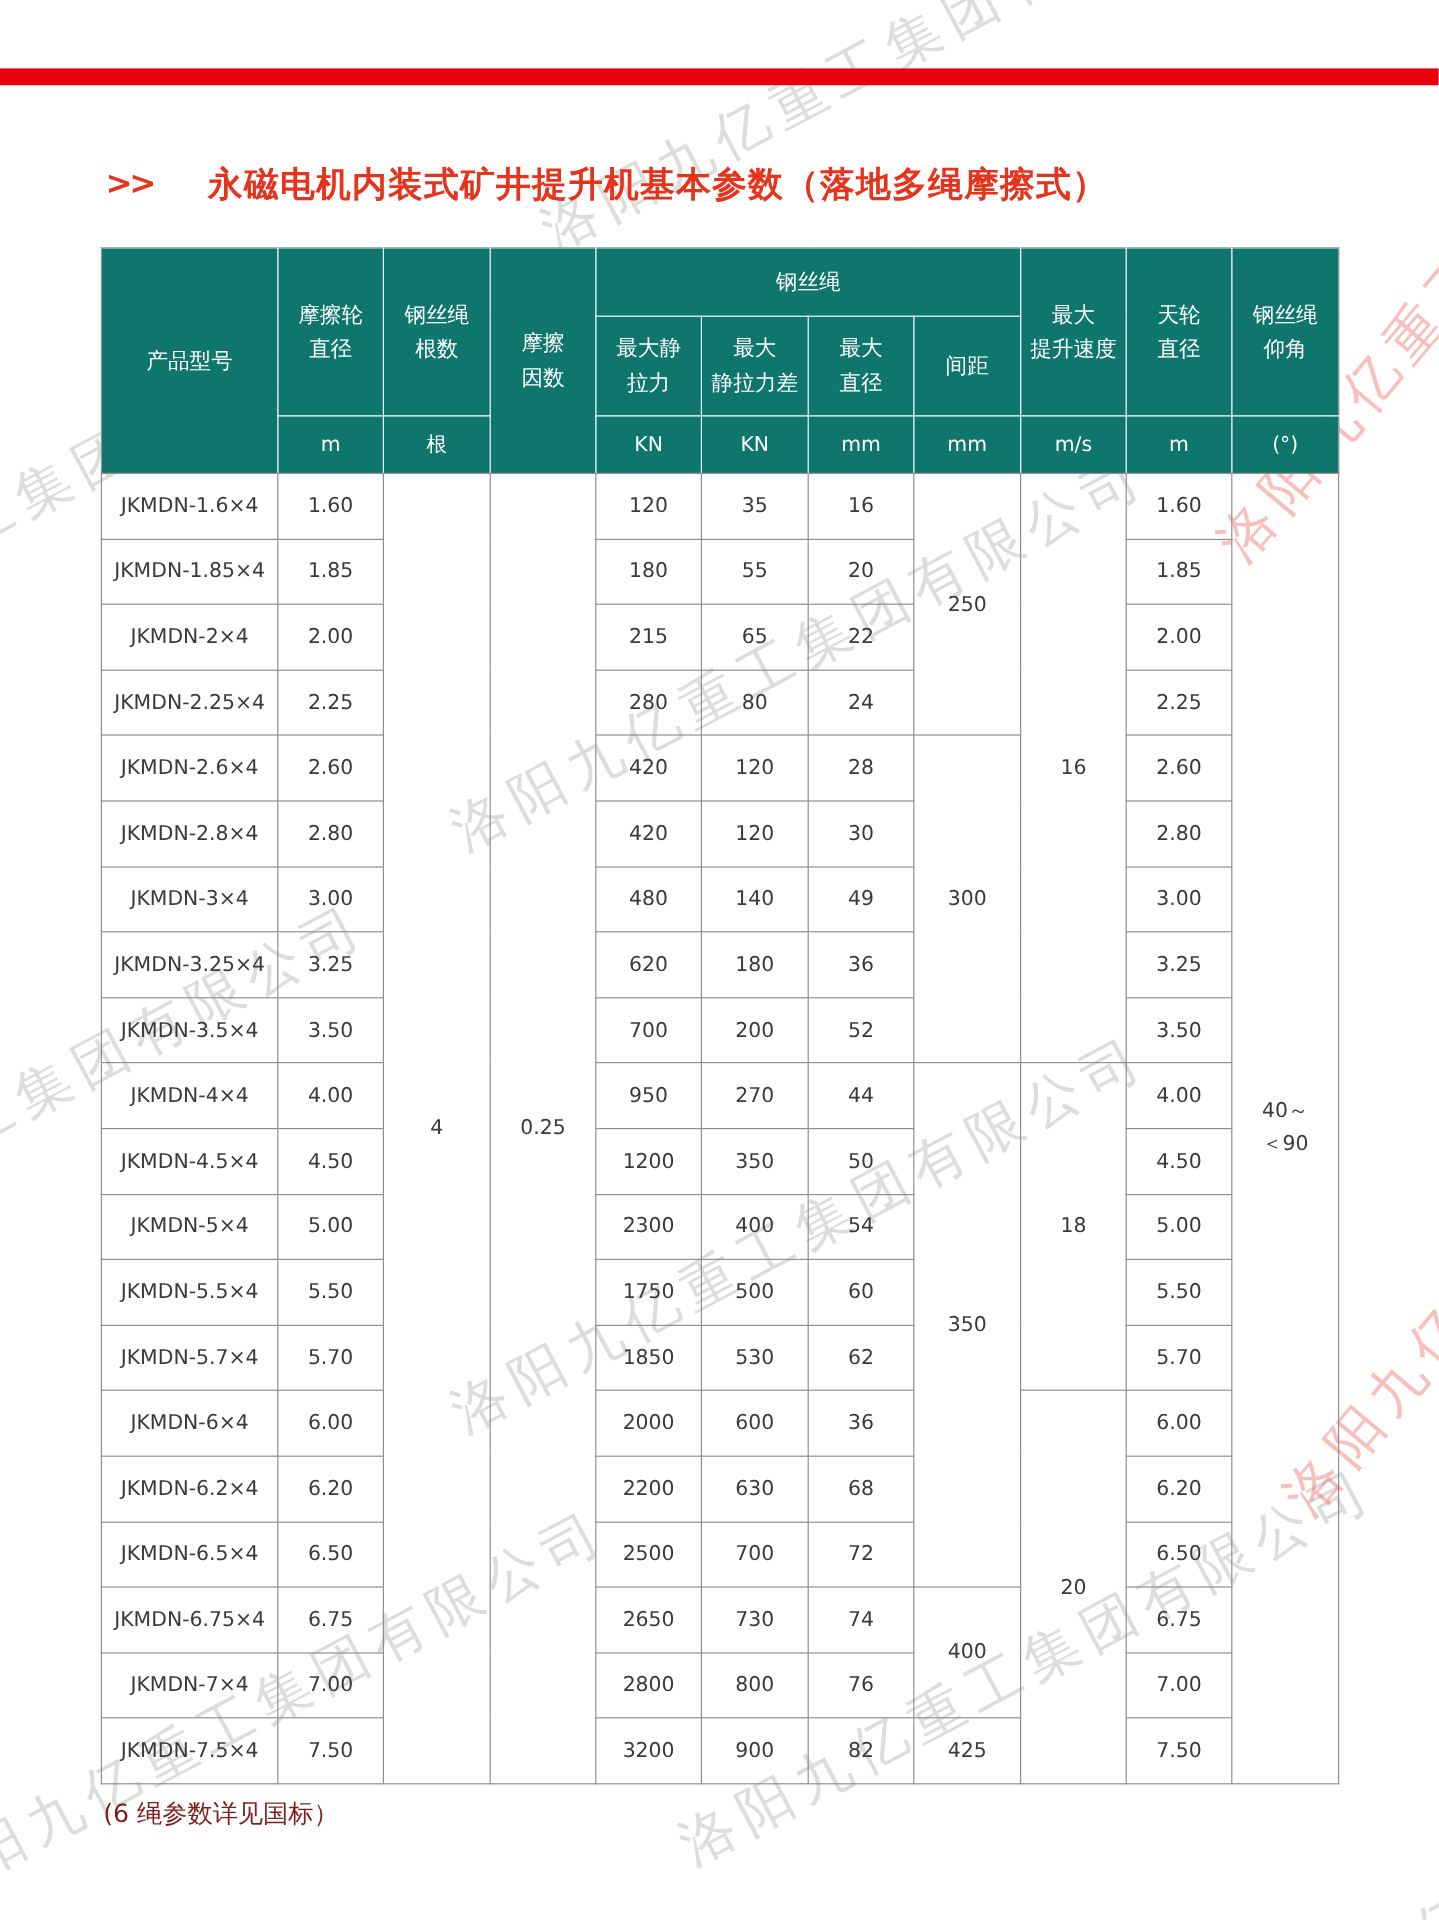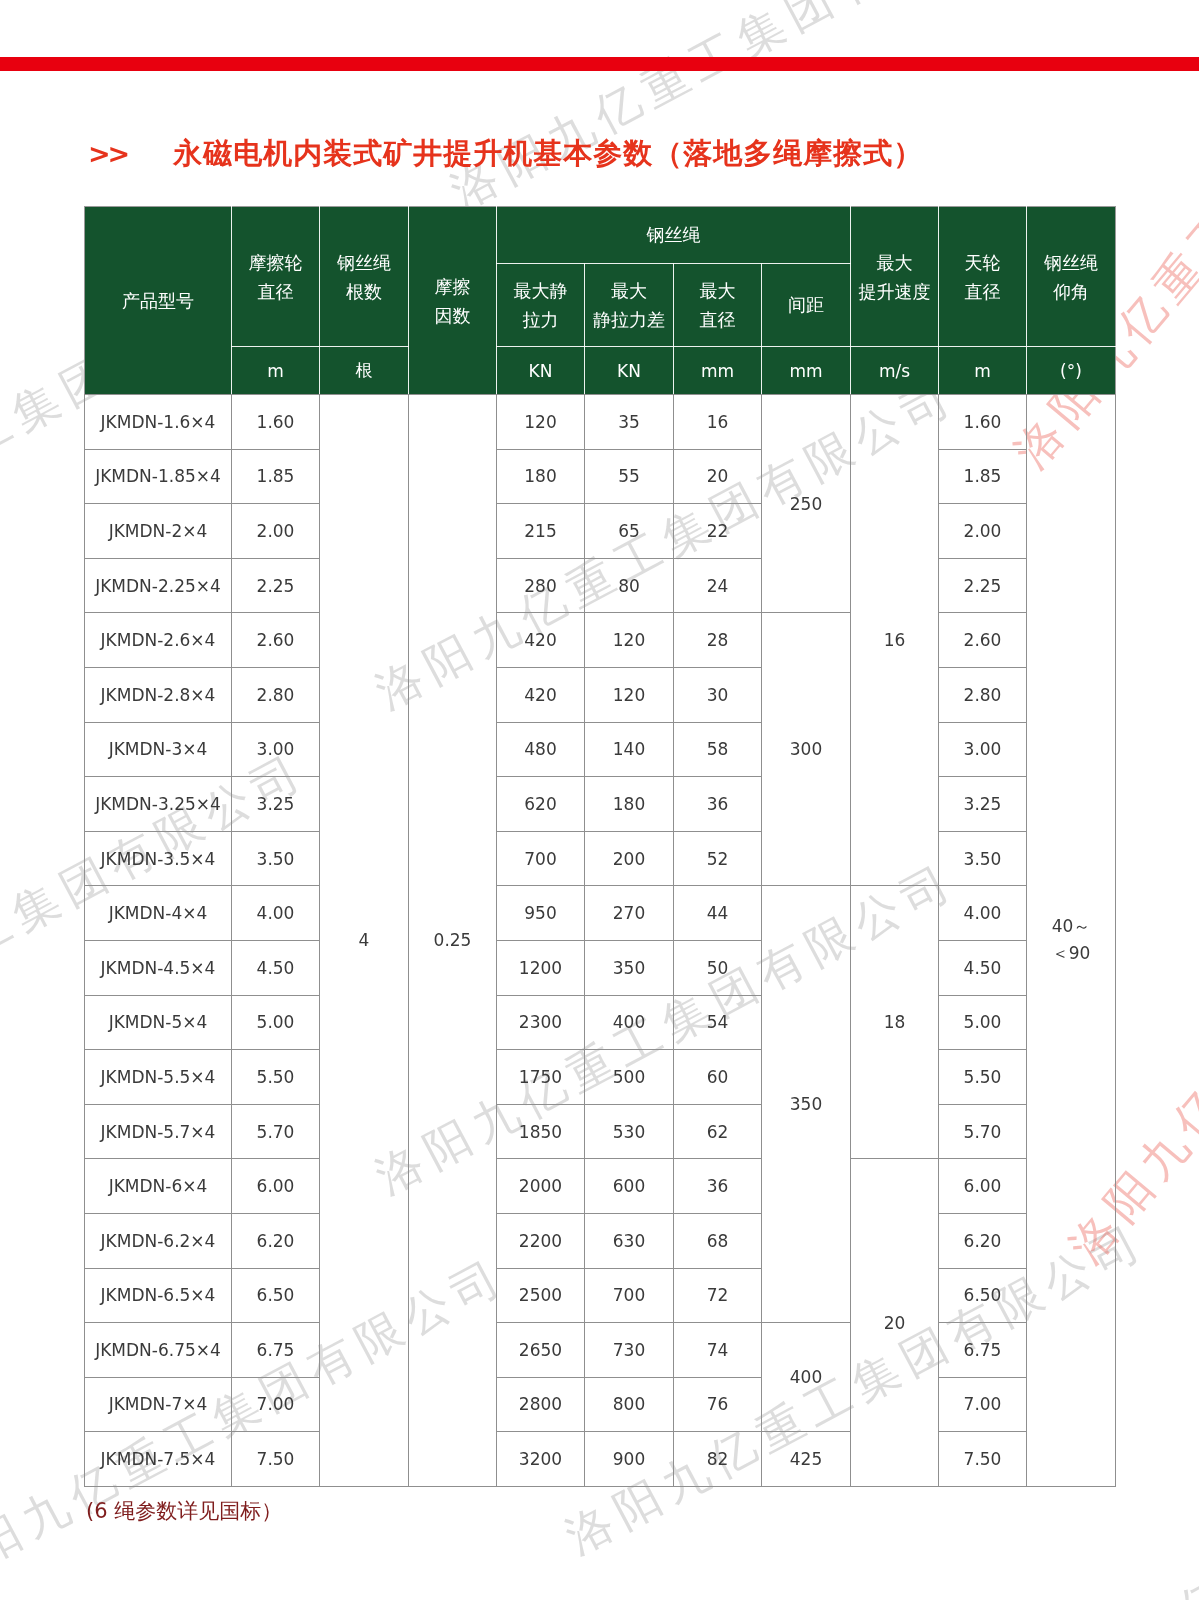--- a/index.html
+++ b/index.html
@@ -26,21 +26,21 @@
 
   
   .top-bar{position:absolute;left:0;top:57px;width:1199px;height:14px;background:#e8000f;z-index:1;}
   .title-row{position:absolute;left:88px;top:120px;display:flex;align-items:center;gap:30px;z-index:1;}
   .chevrons{color:#e6331c;font-size:27px;font-weight:900;letter-spacing:-3px;line-height:1;}
   .page-title{margin:16px;color:#e6331c;font-size:29px;font-weight:bold;letter-spacing:1px;line-height:1.2;}
 
   
   .spec-table{position:absolute;left:84px;top:206px;width:1031px;z-index:1;
               border-collapse:collapse;table-layout:fixed;}
-  .spec-table thead th{background:#14532d;color:#ffffff;font-weight:normal;
+  .spec-table thead th{background:#0f766e;color:#ffffff;font-weight:normal;
               border:1px solid rgba(255,255,255,0.92);text-align:center;vertical-align:middle;
               font-size:18px;padding:0;}
   .spec-table tr.h1{height:57px;}
   .spec-table tr.h2{height:83px;}
   .spec-table tr.h3{height:48px;}
   .spec-table thead th .hl{display:block;line-height:29px;}
   .spec-table tr.h3 th{font-size:17px;}
   .spec-table thead th.edge-t{border-top:1px solid #9a9a9a;}
   .spec-table thead th.edge-l{border-left:1px solid #9a9a9a;margin-left:31px;}
   .spec-table thead th.edge-r{border-right:1px solid #9a9a9a;}
@@ -205,21 +205,21 @@
         <td>420</td>
         <td>120</td>
         <td>30</td>
         <td>2.80</td>
       </tr>
       <tr>
         <td>JKMDN-3×4</td>
         <td>3.00</td>
         <td>480</td>
         <td>140</td>
-        <td>58</td>
+        <td>49</td>
         <td>3.00</td>
       </tr>
       <tr>
         <td>JKMDN-3.25×4</td>
         <td>3.25</td>
         <td>620</td>
         <td>180</td>
         <td>36</td>
         <td>3.25</td>
       </tr>

